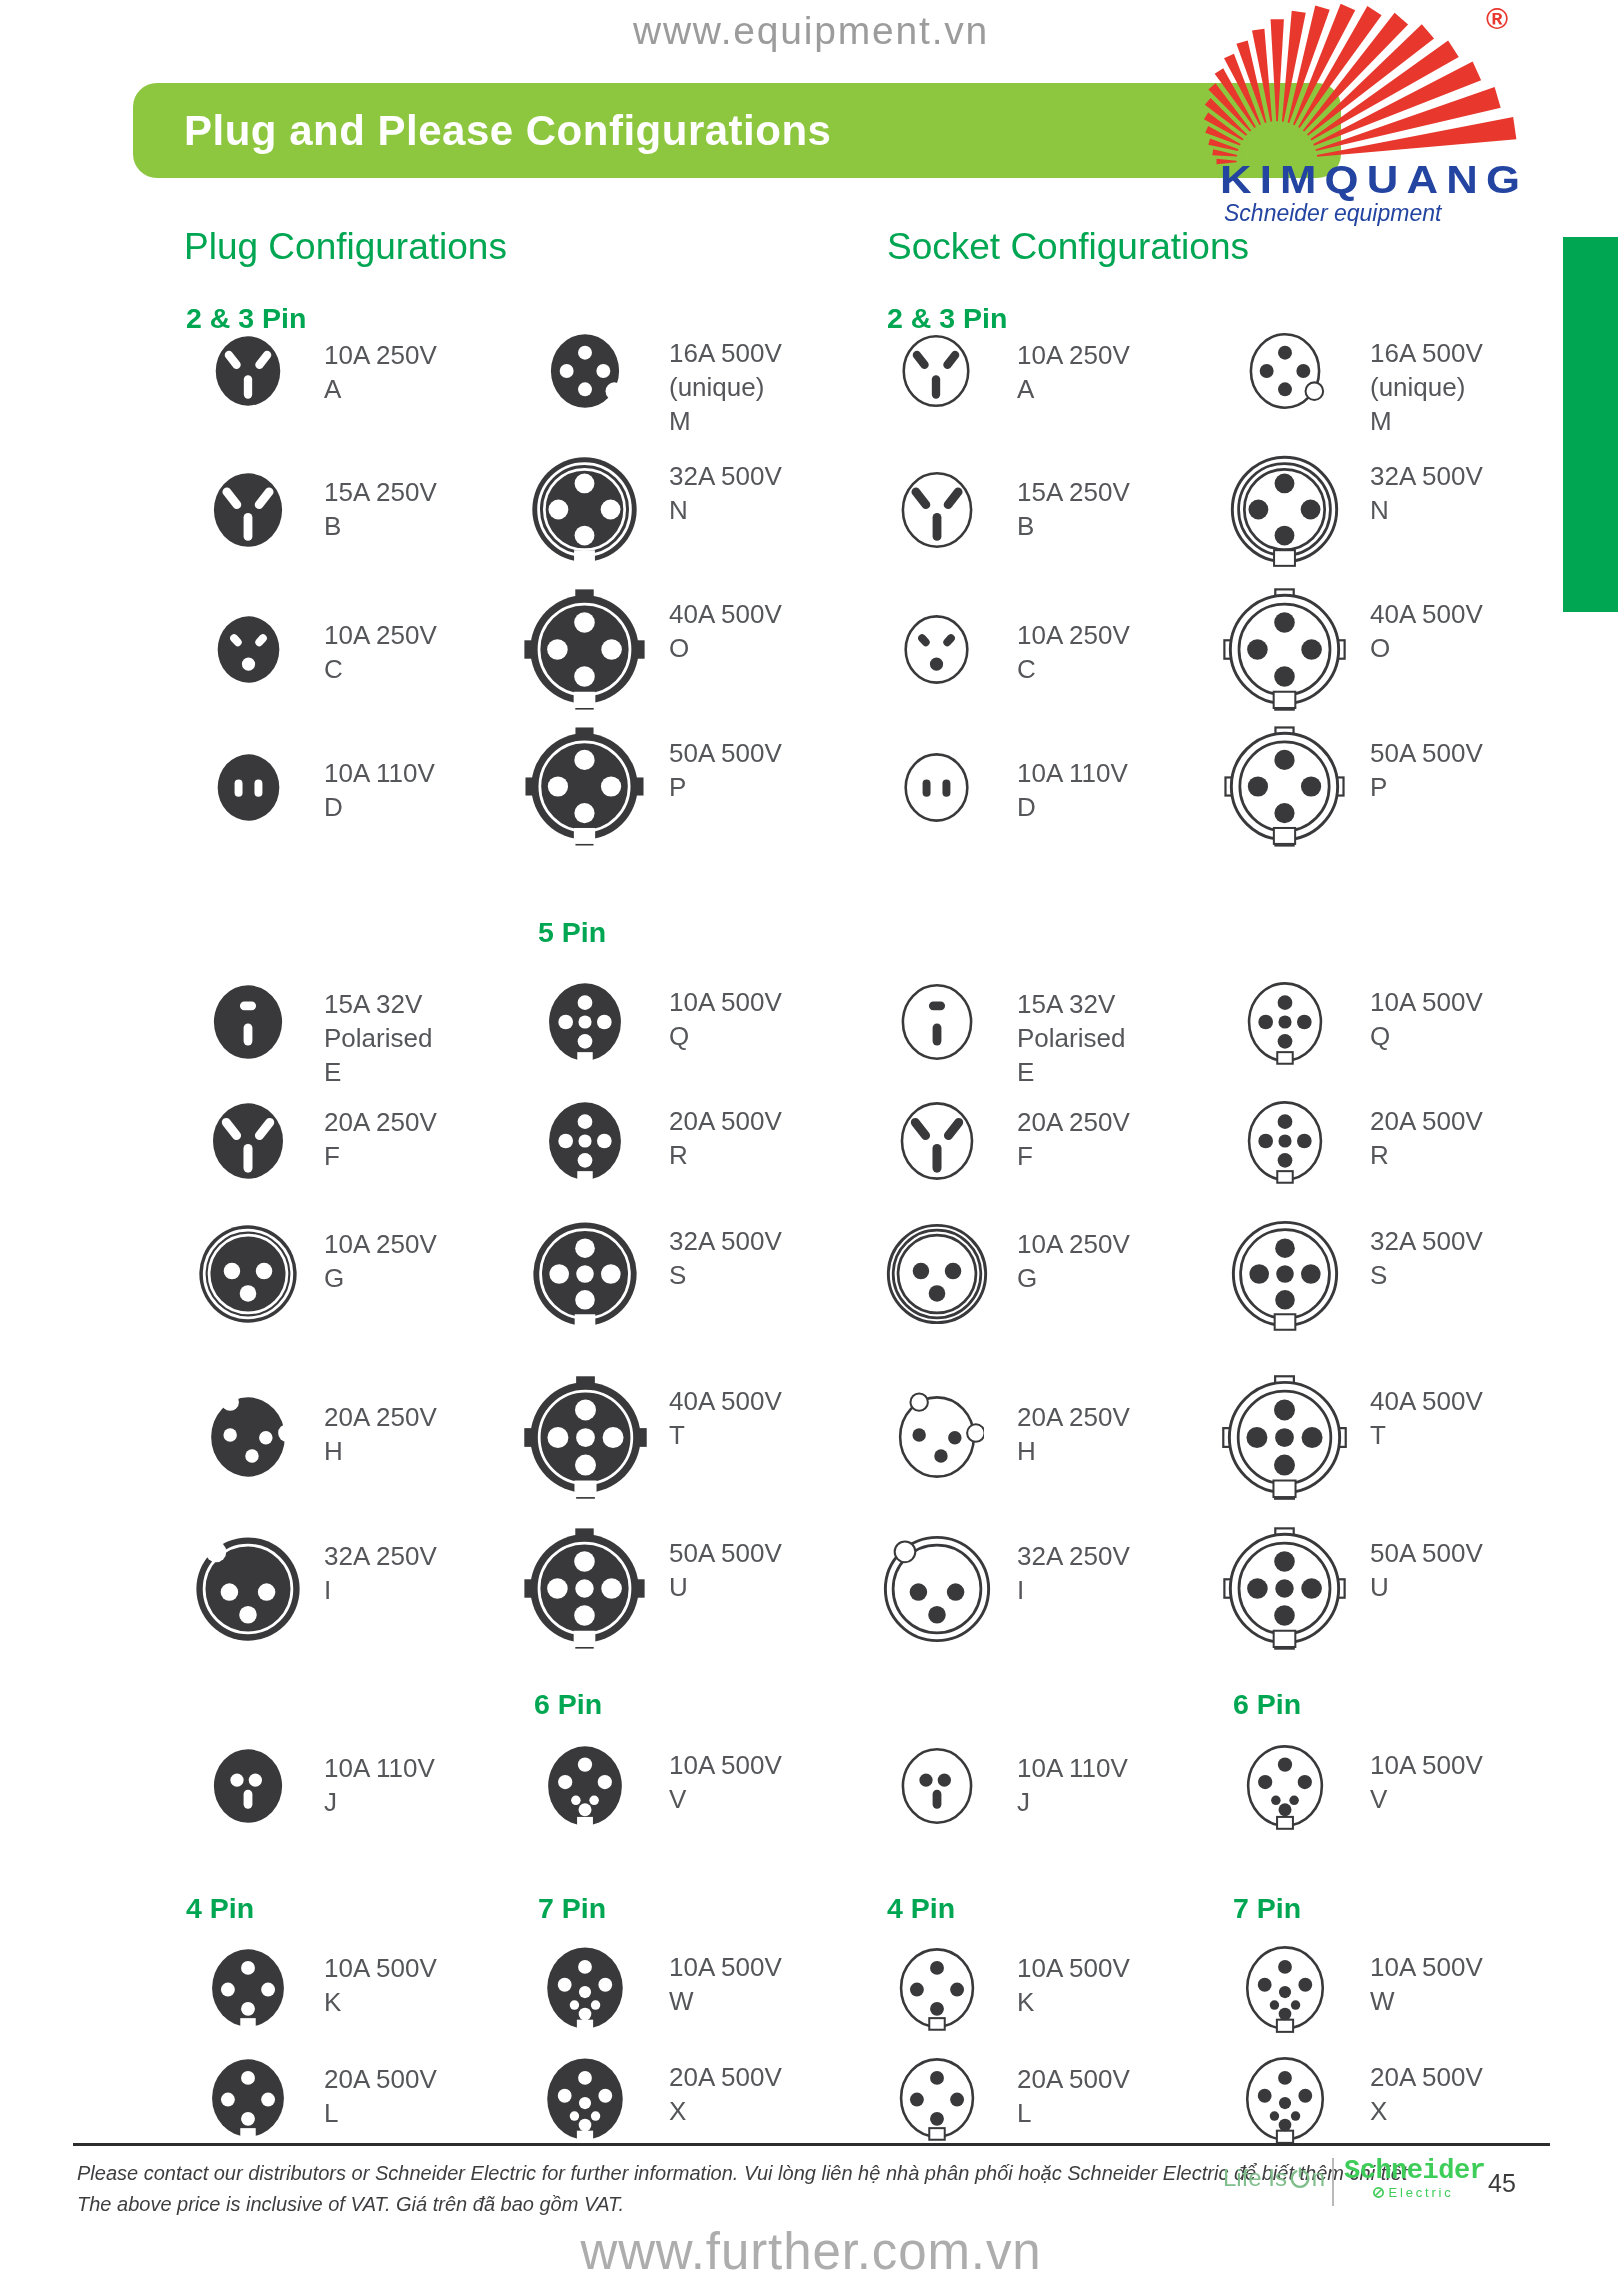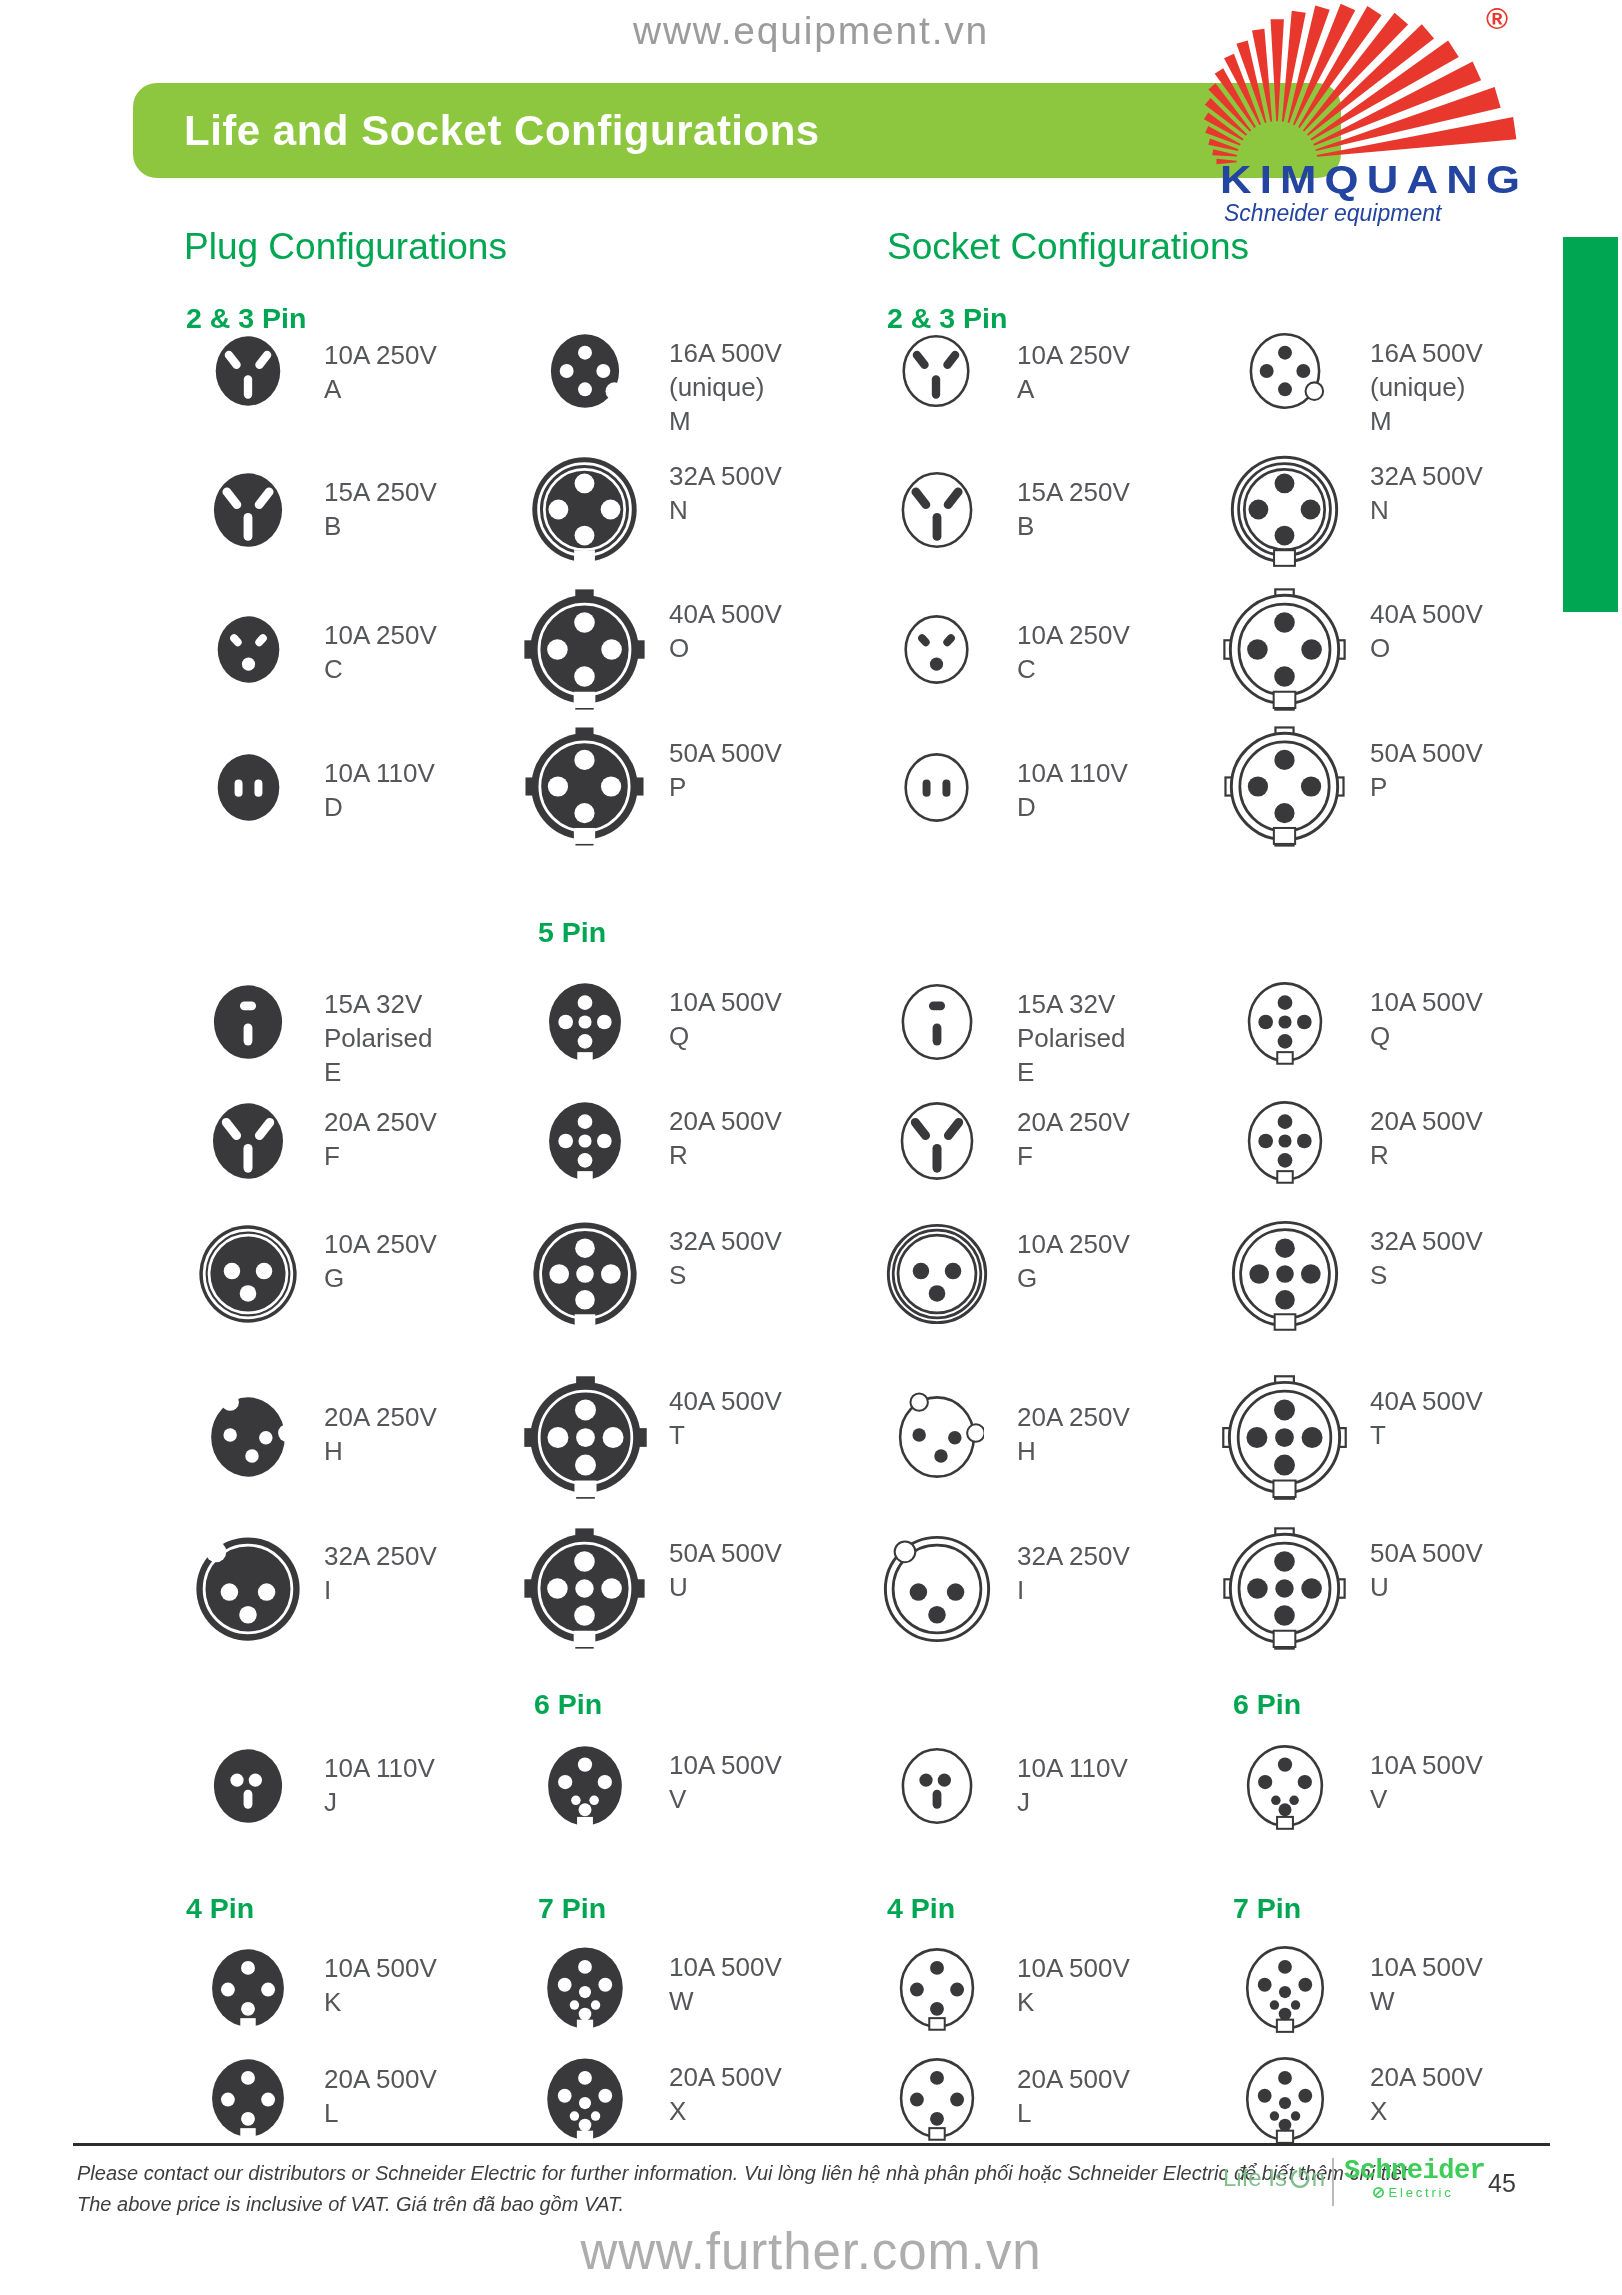--- a/index.html
+++ b/index.html
@@ -69,21 +69,21 @@
     left:811px;top:2222px;transform:translateX(-50%);
     font-size:51px;font-weight:300;color:#ADADAD;letter-spacing:0.9px;white-space:nowrap;
   }
 </style>
 </head>
 <body>
 
 <div class="abs" id="top-url">www.equipment.vn</div>
 
 <div class="abs" id="header-bar">
-  <div id="header-title">Life and Socket Configurations</div>
+  <div id="header-title">Plug and Please Configurations</div>
 </div>
 
 <div class="abs" id="logo">
   <svg id="logo-svg" width="551" height="234" viewBox="0 0 600 255">
       <polygon points="226.0,176.9 226.0,175.1 204.1,172.9 204.1,179.1" fill="#E8372C"></polygon>
       <polygon points="226.3,170.6 226.6,168.8 200.5,162.6 199.5,169.2" fill="#E8372C"></polygon>
       <polygon points="227.5,164.5 228.1,162.7 197.1,150.8 195.1,157.8" fill="#E8372C"></polygon>
       <polygon points="229.6,158.5 230.4,156.9 195.1,137.4 191.8,144.6" fill="#E8372C"></polygon>
       <polygon points="232.5,153.0 233.5,151.4 195.1,122.7 190.4,130.0" fill="#E8372C"></polygon>
       <polygon points="236.2,147.9 237.4,146.5 197.6,106.9 191.4,114.1" fill="#E8372C"></polygon>

